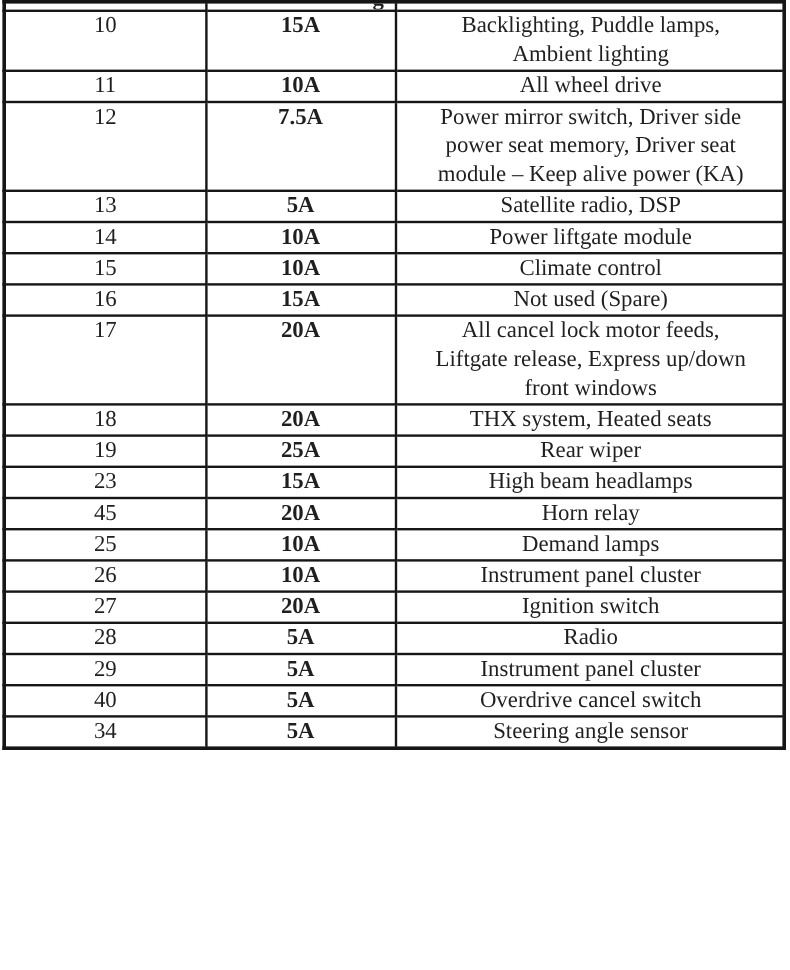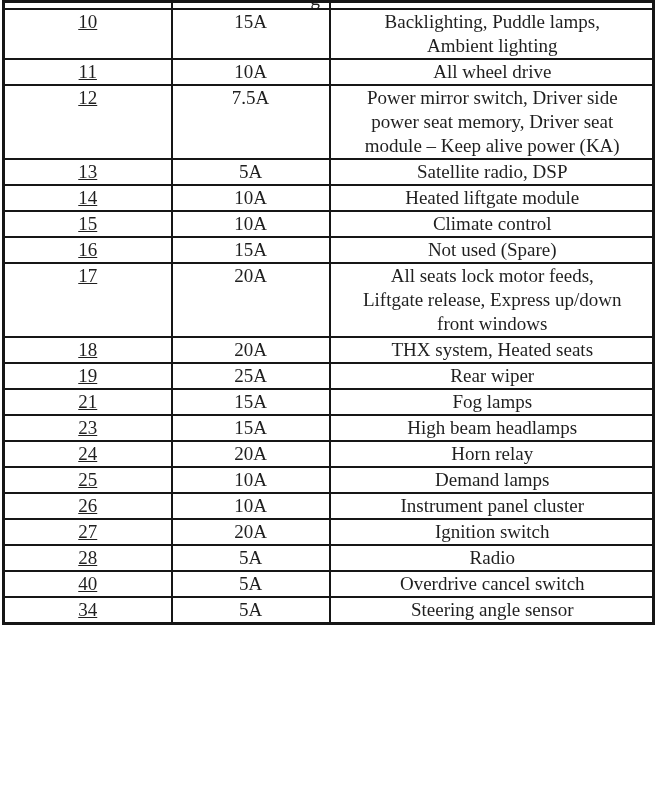--- a/index.html
+++ b/index.html
@@ -26,22 +26,22 @@
     border: 3px solid #161616;
   }
   td {
     border: 2px solid #161616;
     font-size: 19px;
     line-height: 24px;
     padding: 0 4px;
     vertical-align: top;
     overflow: hidden;
   }
-  td.c1 { text-align: center; text-decoration: underline; }
-  td.c2 { text-align: center; }
+  td.c1 { text-align: center; }
+  td.c2 { text-align: center; font-weight: bold; }
   td.c3 {
     text-align: center;
     padding: 0 6px 0 8px;
     white-space: pre-line;
   }
   tr.partial td {
     height: 5px;
     padding: 0;
     position: relative;
     overflow: hidden;
@@ -93,61 +93,56 @@
 module – Keep alive power (KA)</td>
   </tr>
         <tr>
     <td class="c1">13</td>
     <td class="c2">5A</td>
     <td class="c3">Satellite radio, DSP</td>
   </tr>
         <tr>
     <td class="c1">14</td>
     <td class="c2">10A</td>
-    <td class="c3">Heated liftgate module</td>
+    <td class="c3">Power liftgate module</td>
   </tr>
         <tr>
     <td class="c1">15</td>
     <td class="c2">10A</td>
     <td class="c3">Climate control</td>
   </tr>
         <tr>
     <td class="c1">16</td>
     <td class="c2">15A</td>
     <td class="c3">Not used (Spare)</td>
   </tr>
         <tr>
     <td class="c1">17</td>
     <td class="c2">20A</td>
-    <td class="c3">All seats lock motor feeds,
+    <td class="c3">All cancel lock motor feeds,
 Liftgate release, Express up/down
 front windows</td>
   </tr>
         <tr>
     <td class="c1">18</td>
     <td class="c2">20A</td>
     <td class="c3">THX system, Heated seats</td>
   </tr>
         <tr>
     <td class="c1">19</td>
     <td class="c2">25A</td>
     <td class="c3">Rear wiper</td>
   </tr>
         <tr>
-    <td class="c1">21</td>
-    <td class="c2">15A</td>
-    <td class="c3">Fog lamps</td>
-  </tr>
-        <tr>
     <td class="c1">23</td>
     <td class="c2">15A</td>
     <td class="c3">High beam headlamps</td>
   </tr>
         <tr>
-    <td class="c1">24</td>
+    <td class="c1">45</td>
     <td class="c2">20A</td>
     <td class="c3">Horn relay</td>
   </tr>
         <tr>
     <td class="c1">25</td>
     <td class="c2">10A</td>
     <td class="c3">Demand lamps</td>
   </tr>
         <tr>
     <td class="c1">26</td>
@@ -158,20 +153,25 @@
     <td class="c1">27</td>
     <td class="c2">20A</td>
     <td class="c3">Ignition switch</td>
   </tr>
         <tr>
     <td class="c1">28</td>
     <td class="c2">5A</td>
     <td class="c3">Radio</td>
   </tr>
         <tr>
+    <td class="c1">29</td>
+    <td class="c2">5A</td>
+    <td class="c3">Instrument panel cluster</td>
+  </tr>
+        <tr>
     <td class="c1">40</td>
     <td class="c2">5A</td>
     <td class="c3">Overdrive cancel switch</td>
   </tr>
         <tr>
     <td class="c1">34</td>
     <td class="c2">5A</td>
     <td class="c3">Steering angle sensor</td>
   </tr>
       </tbody>

